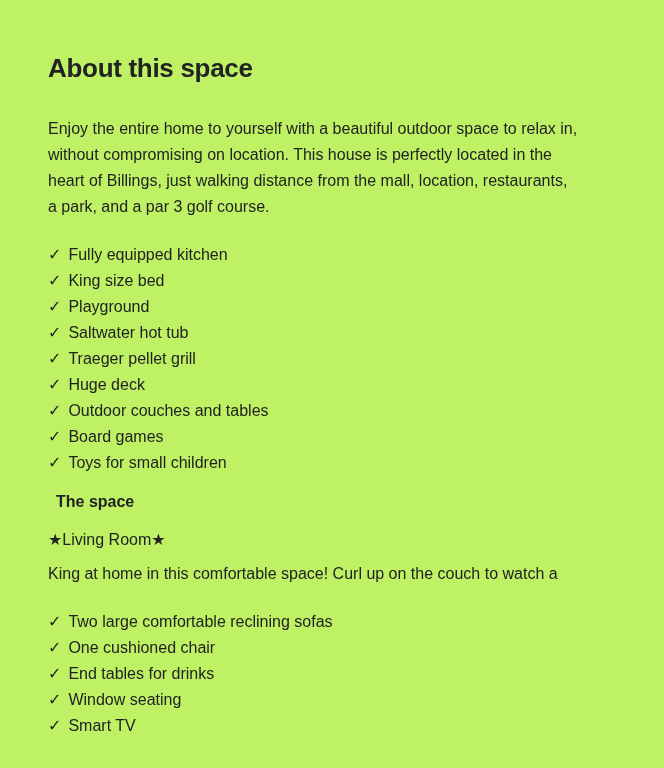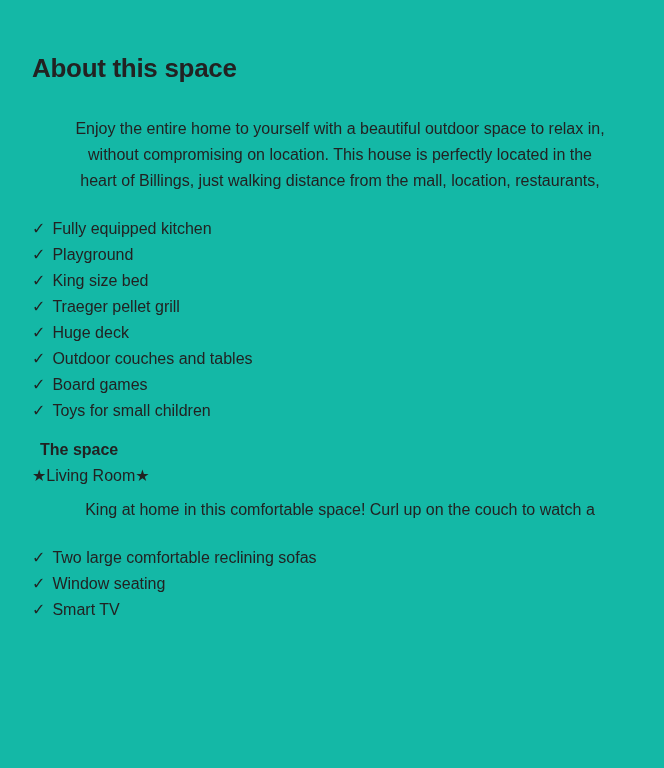--- a/index.html
+++ b/index.html
@@ -6,42 +6,41 @@
   html, body {
     margin: 0;
     padding: 0;
     background: #ffffff;
   }
   .page {
     position: relative;
     width: 664px;
     height: 768px;
     box-sizing: border-box;
-    background: #14b8a6;
+    background: #bef264;
     color: #222222;
     font-family: "Liberation Sans", "DejaVu Sans", sans-serif;
-    padding: 53px 16px 15px 32px;
+    padding: 53px 16px 15px 48px;
     overflow: hidden;
   }
   .section-title {
     margin: 0 0 33px 0;
     font-size: 26px;
     line-height: 30px;
     font-weight: 700;
     letter-spacing: -0.3px;
     color: #222222;
   }
   .para {
     margin: 0;
     font-size: 16px;
   }
   .para .line {
     line-height: 26px;
     white-space: nowrap;
-    text-align: center;
   }
   .check-list {
     list-style: none;
     margin: 22px 0 0 0;
     padding: 0;
     font-size: 16px;
   }
   .check-item {
     line-height: 26px;
     white-space: nowrap;
@@ -55,56 +54,61 @@
     font-size: 16px;
   }
   .space-heading {
     font-weight: 700;
     line-height: 26px;
     margin-left: 8px;
   }
   .space-subheading {
     font-weight: 400;
     line-height: 26px;
+    margin-top: 12px;
   }
   .para.description {
     margin-top: 8px;
   }
 </style>
 </head>
 <body>
 
 <div class="page">
 
   <h2 class="section-title">About this space</h2>
 
   <div class="para">
 
       <div class="line">Enjoy the entire home to yourself with a beautiful outdoor space to relax in,</div>
 
       <div class="line">without compromising on location. This house is perfectly located in the</div>
 
       <div class="line">heart of Billings, just walking distance from the mall, location, restaurants,</div>
 
+      <div class="line">a park, and a par 3 golf course.</div>
     </div>
 
   <ul class="check-list">
 
       <li class="check-item">
         <span class="check">✓</span><span class="label">Fully equipped kitchen</span>
       </li>
 
       <li class="check-item">
+        <span class="check">✓</span><span class="label">King size bed</span>
+      </li>
+
+      <li class="check-item">
         <span class="check">✓</span><span class="label">Playground</span>
       </li>
 
       <li class="check-item">
-        <span class="check">✓</span><span class="label">King size bed</span>
+        <span class="check">✓</span><span class="label">Saltwater hot tub</span>
       </li>
-
 
       <li class="check-item">
         <span class="check">✓</span><span class="label">Traeger pellet grill</span>
       </li>
 
       <li class="check-item">
         <span class="check">✓</span><span class="label">Huge deck</span>
       </li>
 
       <li class="check-item">
@@ -130,21 +134,27 @@
       <div class="line">King at home in this comfortable space! Curl up on the couch to watch a</div>
 
     </div>
 
   <ul class="check-list">
 
       <li class="check-item">
         <span class="check">✓</span><span class="label">Two large comfortable reclining sofas</span>
       </li>
 
+      <li class="check-item">
+        <span class="check">✓</span><span class="label">One cushioned chair</span>
+      </li>
 
+      <li class="check-item">
+        <span class="check">✓</span><span class="label">End tables for drinks</span>
+      </li>
 
       <li class="check-item">
         <span class="check">✓</span><span class="label">Window seating</span>
       </li>
 
       <li class="check-item">
         <span class="check">✓</span><span class="label">Smart TV</span>
       </li>
     </ul>
 

